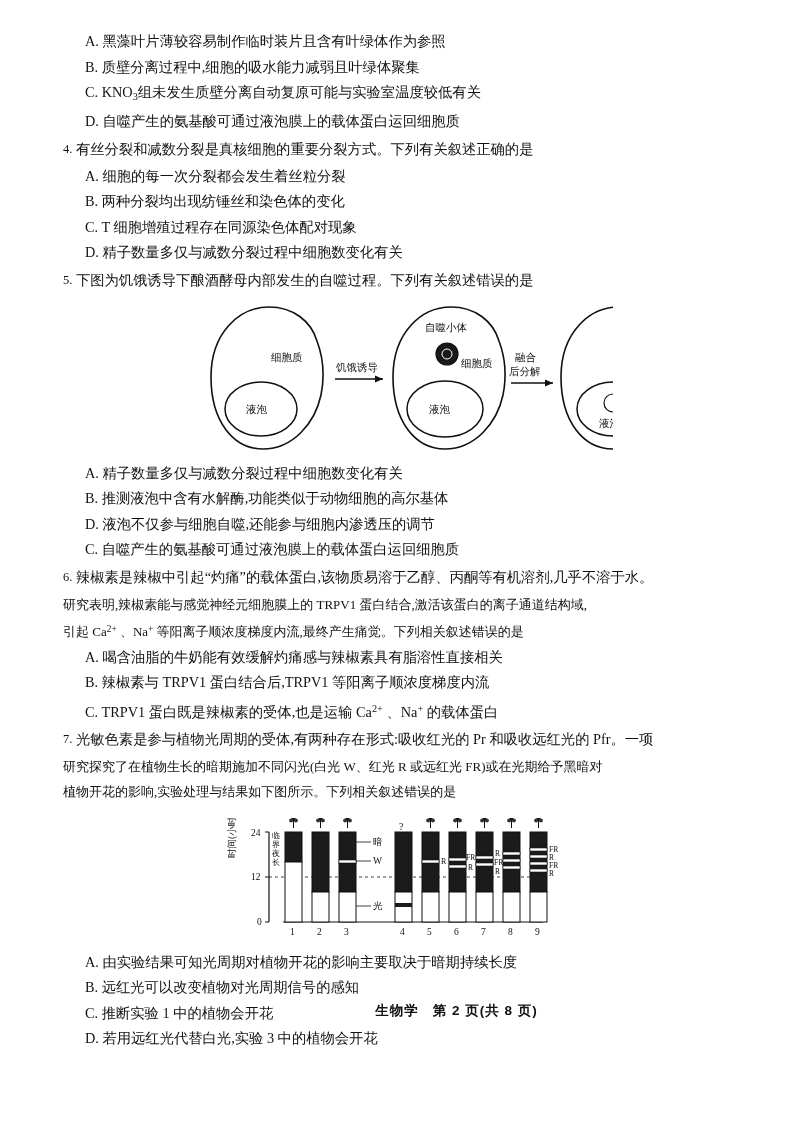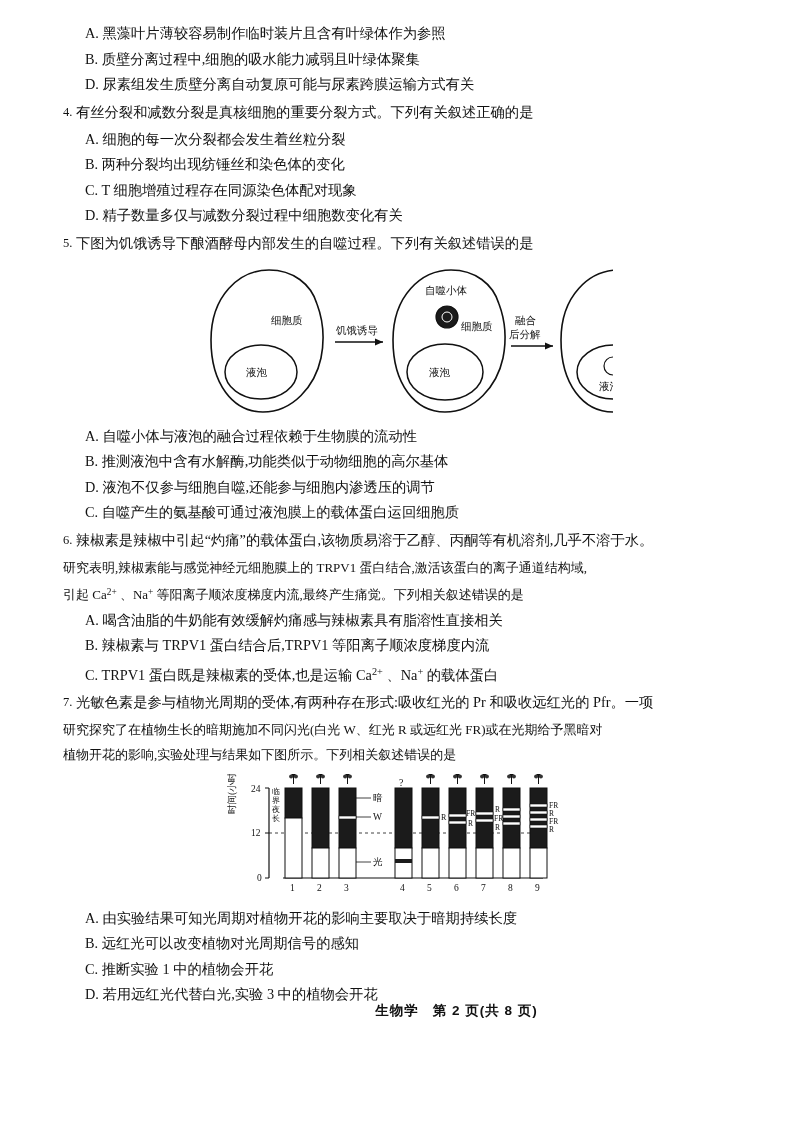--- a/index.html
+++ b/index.html
@@ -18,21 +18,21 @@
   .page {
     position: relative;
     width: 793px;
     height: 1121px;
     padding: 0;
     box-sizing: border-box;
   }
   .content {
     position: absolute;
     left: 63px;
-    top: 21px;
+    top: 29px;
     width: 672px;
   }
   .opt {
     font-size: 14.3px;
     line-height: 25.5px;
     padding-left: 22px;
     white-space: nowrap;
   }
   .q-head {
     font-size: 14.3px;
@@ -57,21 +57,21 @@
     height: 160px;
     margin-top: 4px;
     margin-bottom: 2px;
   }
   .cellsvg { position: absolute; left: 130px; top: 0; }
 
   
   .fig-photo {
     position: relative;
     height: 128px;
-    margin-top: 6px;
+    margin-top: 13px;
     margin-bottom: 4px;
   }
   .photosvg { position: absolute; left: 150px; top: 0; }
 
   .footer {
     position: absolute;
     left: 12px;
     top: 1002px;
     width: 793px;
     text-align: center;
@@ -84,21 +84,22 @@
   .footer .gap { display: inline-block; width: 14px; }
 </style>
 </head>
 <body>
 
 <div class="page">
   <div class="content">
 
     <div class="opt">A. 黑藻叶片薄较容易制作临时装片且含有叶绿体作为参照</div>
     <div class="opt">B. 质壁分离过程中,细胞的吸水能力减弱且叶绿体聚集</div>
-    <div class="opt">D. 尿素组发生质壁分离自动复原可能与尿素跨膜运输方式有关</div>
+    <div class="opt">C. KNO<sub>3</sub>组未发生质壁分离自动复原可能与实验室温度较低有关</div>
+    <div class="opt">D. 自噬产生的氨基酸可通过液泡膜上的载体蛋白运回细胞质</div>
 
     <div class="q-head">
       <span class="q-num">4.</span>
       <span>有丝分裂和减数分裂是真核细胞的重要分裂方式。下列有关叙述正确的是</span>
     </div>
     <div class="opt">A. 细胞的每一次分裂都会发生着丝粒分裂</div>
     <div class="opt">B. 两种分裂均出现纺锤丝和染色体的变化</div>
     <div class="opt">C. T 细胞增殖过程存在同源染色体配对现象</div>
     <div class="opt">D. 精子数量多仅与减数分裂过程中细胞数变化有关</div>
 
@@ -134,21 +135,21 @@
         <polygon points="360,84 352,80.5 352,87.5" fill="#111"></polygon>
 
         <path d="M368 78 C368 34 396 8 426 8 C450 8 468 22 474 42 C480 58 482 76 478 96 C472 124 450 150 420 150 C390 150 368 122 368 78 Z" fill="none" stroke="#111" stroke-width="1.6"></path>
         <ellipse cx="420" cy="110" rx="36" ry="27" fill="none" stroke="#111" stroke-width="1.5"></ellipse>
         <circle cx="420" cy="104" r="9" fill="none" stroke="#111" stroke-width="1.2"></circle>
         <text x="406" y="128" font-family="Liberation Serif, serif" font-size="10.5" fill="#111">液泡</text>
         <text x="422" y="58" font-family="Liberation Serif, serif" font-size="10.5" fill="#111">细胞质</text>
       </svg>
     </div>
 
-    <div class="opt">A. 自噬小体与液泡的融合过程依赖于生物膜的流动性</div>
+    <div class="opt">A. 精子数量多仅与减数分裂过程中细胞数变化有关</div>
     <div class="opt">B. 推测液泡中含有水解酶,功能类似于动物细胞的高尔基体</div>
     <div class="opt">D. 液泡不仅参与细胞自噬,还能参与细胞内渗透压的调节</div>
     <div class="opt">C. 自噬产生的氨基酸可通过液泡膜上的载体蛋白运回细胞质</div>
 
     <div class="q-head">
       <span class="q-num">6.</span>
       <span>辣椒素是辣椒中引起“灼痛”的载体蛋白,该物质易溶于乙醇、丙酮等有机溶剂,几乎不溶于水。</span>
     </div>
     <div class="para">研究表明,辣椒素能与感觉神经元细胞膜上的 TRPV1 蛋白结合,激活该蛋白的离子通道结构域,</div>
     <div class="para">引起 Ca<sup>2+</sup> 、Na<sup>+</sup> 等阳离子顺浓度梯度内流,最终产生痛觉。下列相关叙述错误的是</div>

